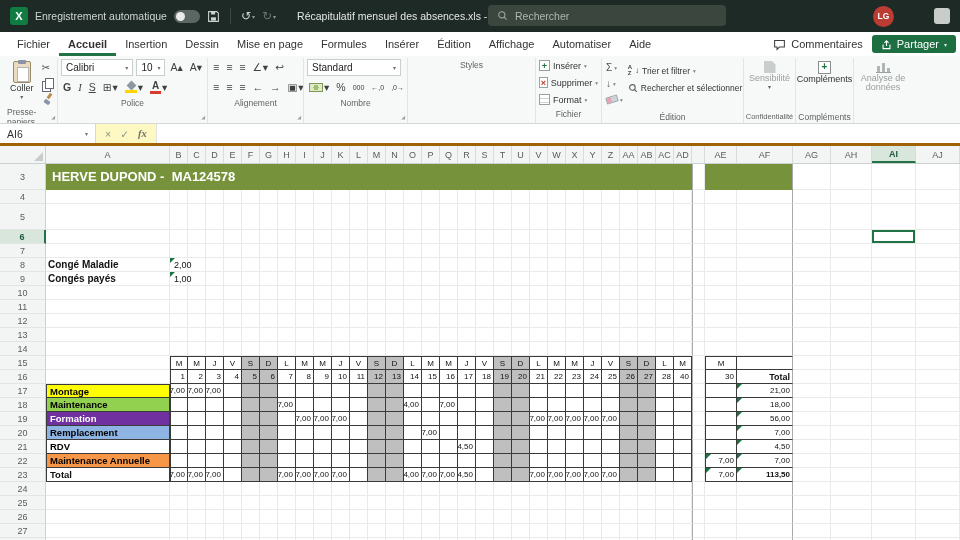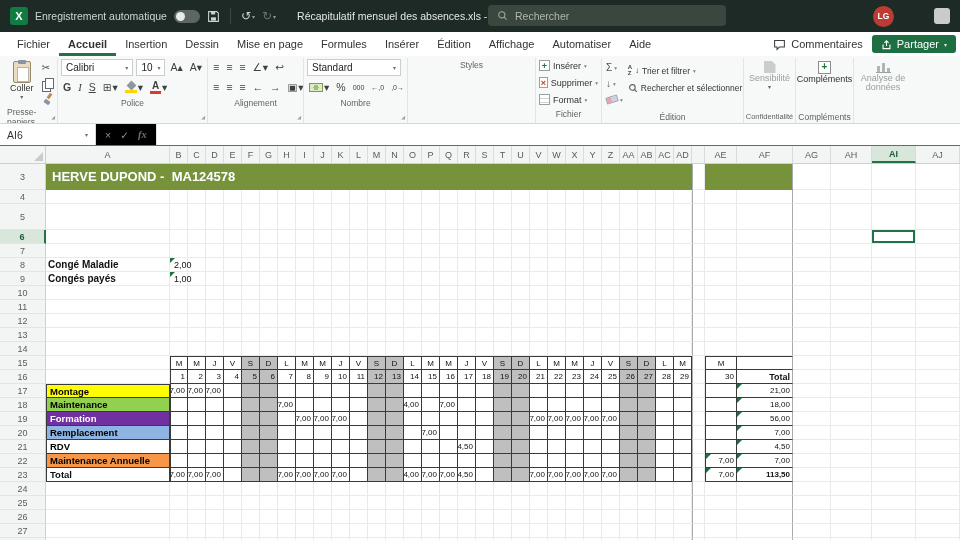--- a/index.html
+++ b/index.html
@@ -89,21 +89,21 @@
   .ic-sens{width:12px;height:12px;background:#c9cdcc;clip-path:polygon(0 0,70% 0,100% 30%,100% 100%,0 100%);}
   .ic-add{width:13px;height:13px;border:1px solid #8a8f8e;background:#fff;color:#217346;font-weight:bold;
     font-size:10px;display:flex;align-items:center;justify-content:center;}
   .ic-ana{width:15px;height:12px;border-bottom:1px solid #9aa3a0;
     background:linear-gradient(#b0b6b5,#b0b6b5) 1px bottom/3px 6px no-repeat,
                linear-gradient(#b0b6b5,#b0b6b5) 6px bottom/3px 9px no-repeat,
                linear-gradient(#b0b6b5,#b0b6b5) 11px bottom/3px 4px no-repeat;}
   svg{flex:none;}
 
   
-  .fbar{height:22px;background:#000000;display:flex;border-bottom:1px solid #a16207;}
+  .fbar{height:22px;background:#fef9c3;display:flex;border-bottom:3px solid #a16207;}
   .namebox{width:96px;height:100%;background:#fff;border-right:1px solid #d5d8d7;display:flex;
     align-items:center;justify-content:space-between;padding:0 7px;font-size:10.5px;color:#333;}
   .namebox .dd{font-size:6px;color:#6d736f;}
   .fbtns{display:flex;align-items:center;gap:9px;padding:0 9px;color:#8a8f8d;font-size:10.5px;}
   .fx{font-style:italic;font-family:"Liberation Serif",serif;font-weight:bold;color:#6d736f;}
   .finput{flex:1;height:100%;background:#fff;border-left:1px solid #e0e3e2;}
 
   
   #grid-wrap{position:relative;height:394px;overflow:hidden;background:#fff;}
   #grid-head{display:flex;height:18px;background:#f3f4f4;border-bottom:1px solid #cdd0d1;}
@@ -1018,21 +1018,21 @@
         <div class="cell tbl we num" style="width: 18px; background: rgb(191, 191, 191);">19</div>
         <div class="cell tbl we num" style="width: 18px; background: rgb(191, 191, 191);">20</div>
         <div class="cell tbl num" style="width: 18px;">21</div>
         <div class="cell tbl num" style="width: 18px;">22</div>
         <div class="cell tbl num" style="width: 18px;">23</div>
         <div class="cell tbl num" style="width: 18px;">24</div>
         <div class="cell tbl num" style="width: 18px;">25</div>
         <div class="cell tbl we num" style="width: 18px; background: rgb(191, 191, 191);">26</div>
         <div class="cell tbl we num" style="width: 18px; background: rgb(191, 191, 191);">27</div>
         <div class="cell tbl num" style="width: 18px;">28</div>
-        <div class="cell tbl num" style="width: 18px;">29</div>
+        <div class="cell tbl num" style="width: 18px;">40</div>
         <div class="cell pb num" style="width: 13px;"></div>
         <div class="cell tbl bl num" style="width: 32px;">30</div>
         <div class="cell pbr tbl num bold thead" style="width: 56px;">Total</div>
         <div class="cell num" style="width: 38px;"></div>
         <div class="cell num" style="width: 41px;"></div>
         <div class="cell num" style="width: 44px;"></div>
         <div class="cell num" style="width: 44px;"></div>
       </div>
       <div class="grow" style="height: 14px;">
         <div class="rh">17</div>

